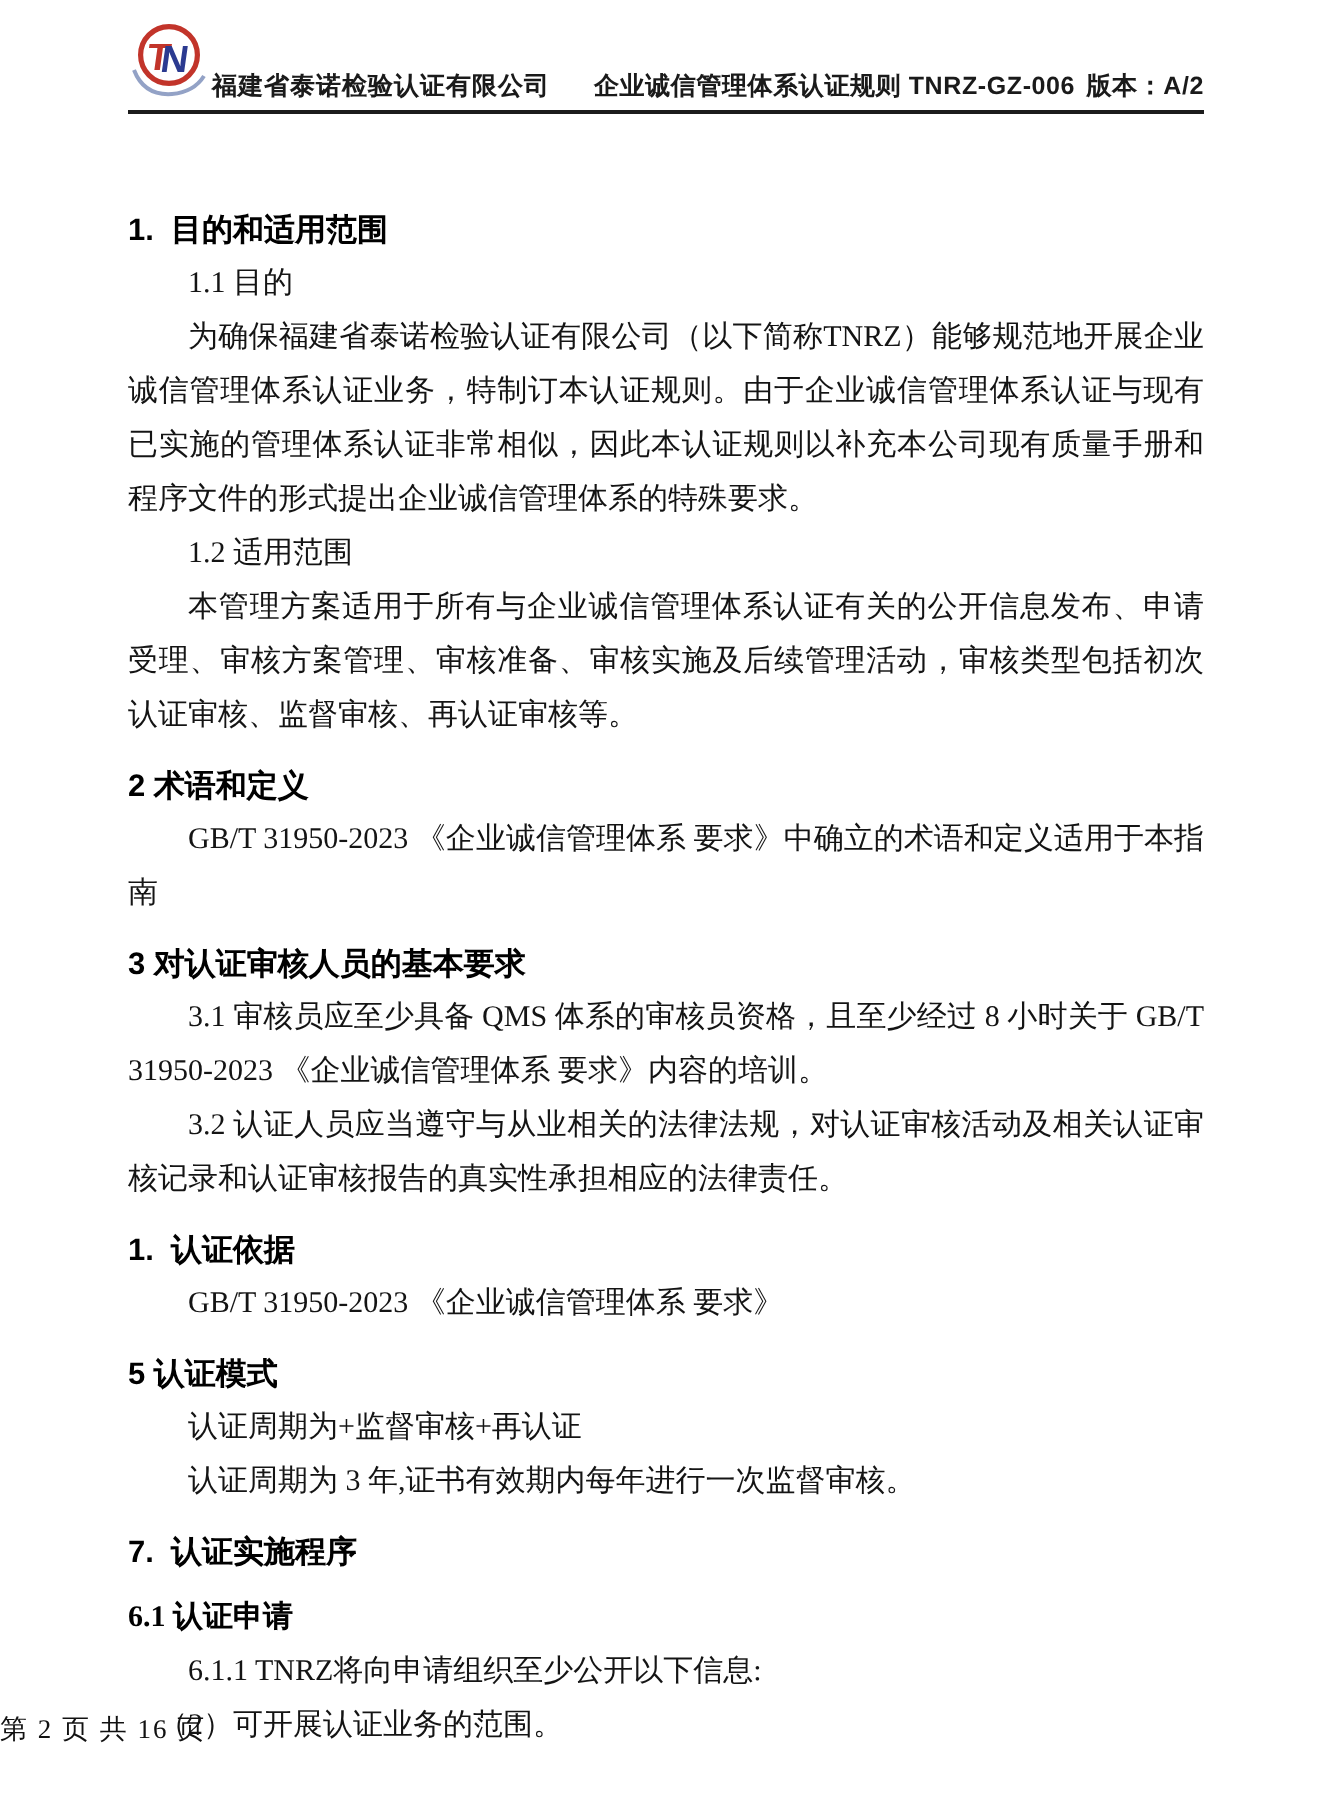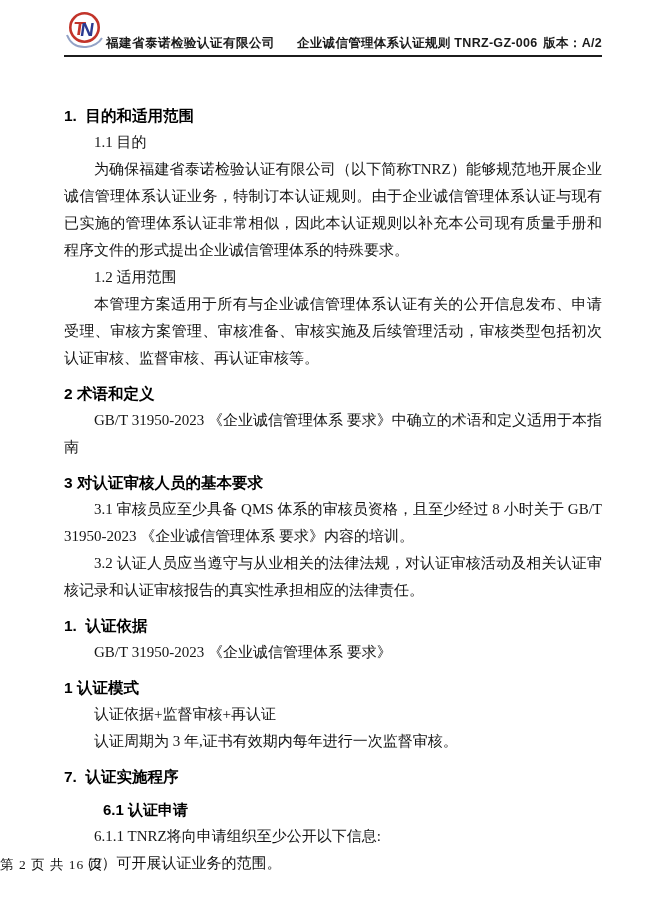--- a/index.html
+++ b/index.html
@@ -29,22 +29,22 @@
   .hdr-title{margin-left:22px;letter-spacing:.3px;}
   .hdr-version{margin-left:auto;letter-spacing:.3px;margin-top:25px;}
   
   .doc-body{padding-top:37px;font-size:15px;line-height:27px;}
   .blk{margin:0;white-space:pre-wrap;}
   .h1{
     font-family:"Liberation Sans","DejaVu Sans",sans-serif;
     font-weight:700;font-size:15.5px;margin-top:8px;color:#000;
   }
   .h2{
-    font-family:Liberation Sans, sans-serif;
-    font-weight:700;font-size:15px;margin-top:6px;color:#000;margin-left:39px;
+    font-family:Liberation Serif, serif;
+    font-weight:700;font-size:15px;margin-top:6px;color:#000;
   }
   .para{text-align:justify;text-indent:2em;}
   .line{text-indent:2em;}
   .item{text-indent:1em;}
   
   .doc-footer{
     position:absolute;left:0;right:0;top:856px;
     text-align:left;font-size:13.5px;letter-spacing:1px;color:#111;
   }
 </style>
@@ -78,22 +78,22 @@
       <p class="blk para">为确保福建省泰诺检验认证有限公司（以下简称TNRZ）能够规范地开展企业诚信管理体系认证业务，特制订本认证规则。由于企业诚信管理体系认证与现有已实施的管理体系认证非常相似，因此本认证规则以补充本公司现有质量手册和程序文件的形式提出企业诚信管理体系的特殊要求。</p>
       <p class="blk line">1.2 适用范围</p>
       <p class="blk para">本管理方案适用于所有与企业诚信管理体系认证有关的公开信息发布、申请受理、审核方案管理、审核准备、审核实施及后续管理活动，审核类型包括初次认证审核、监督审核、再认证审核等。</p>
       <p class="blk h1">2 术语和定义</p>
       <p class="blk para">GB/T 31950-2023 《企业诚信管理体系 要求》中确立的术语和定义适用于本指南</p>
       <p class="blk h1">3 对认证审核人员的基本要求</p>
       <p class="blk para">3.1 审核员应至少具备 QMS 体系的审核员资格，且至少经过 8 小时关于 GB/T 31950-2023 《企业诚信管理体系 要求》内容的培训。</p>
       <p class="blk para">3.2 认证人员应当遵守与从业相关的法律法规，对认证审核活动及相关认证审核记录和认证审核报告的真实性承担相应的法律责任。</p>
       <p class="blk h1">1.  认证依据</p>
       <p class="blk line">GB/T 31950-2023 《企业诚信管理体系 要求》</p>
-      <p class="blk h1">1 认证模式</p>
-      <p class="blk line">认证依据+监督审核+再认证</p>
+      <p class="blk h1">5 认证模式</p>
+      <p class="blk line">认证周期为+监督审核+再认证</p>
       <p class="blk line">认证周期为 3 年,证书有效期内每年进行一次监督审核。</p>
       <p class="blk h1">7.  认证实施程序</p>
       <p class="blk h2">6.1 认证申请</p>
       <p class="blk line">6.1.1 TNRZ将向申请组织至少公开以下信息:</p>
       <p class="blk item">（2）可开展认证业务的范围。</p>
     </main>
 
   <div class="doc-footer">第 2 页 共 16 页</div>
 
 </div>

